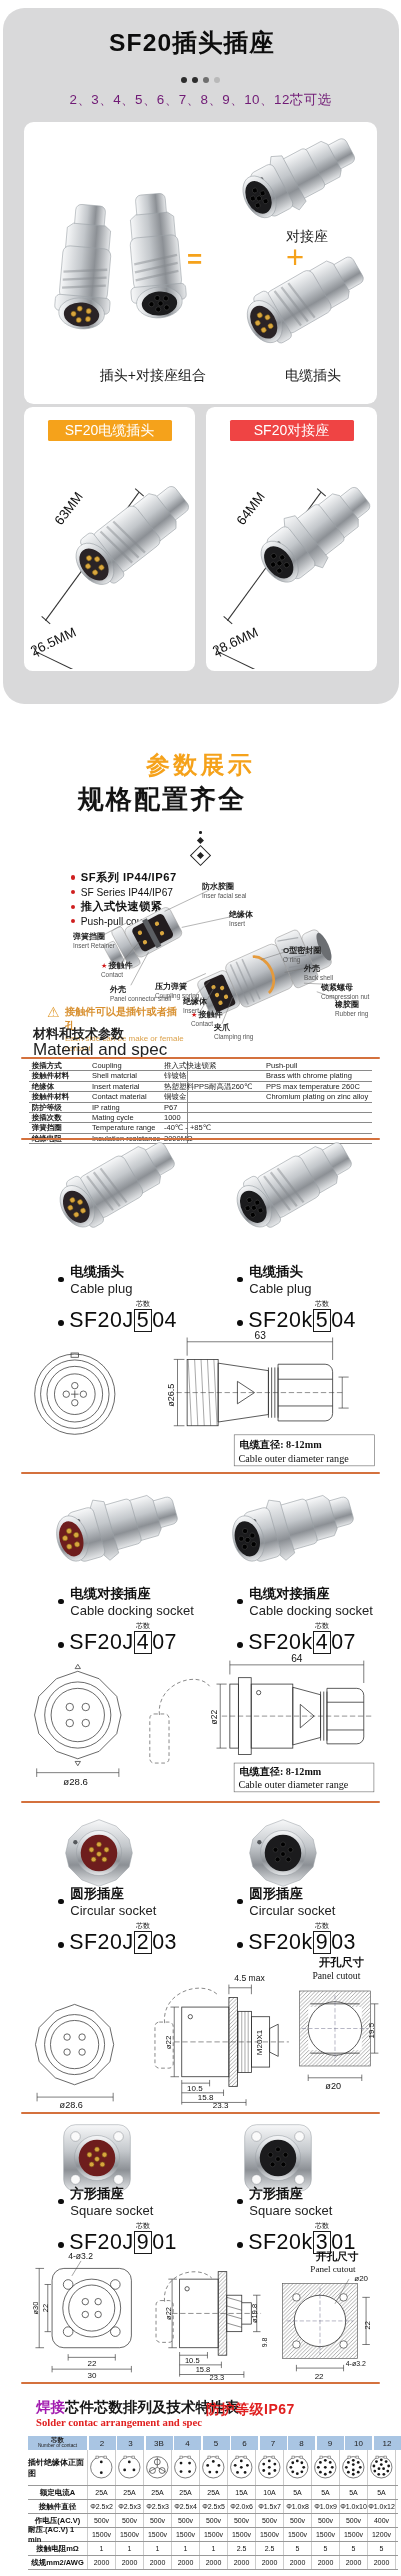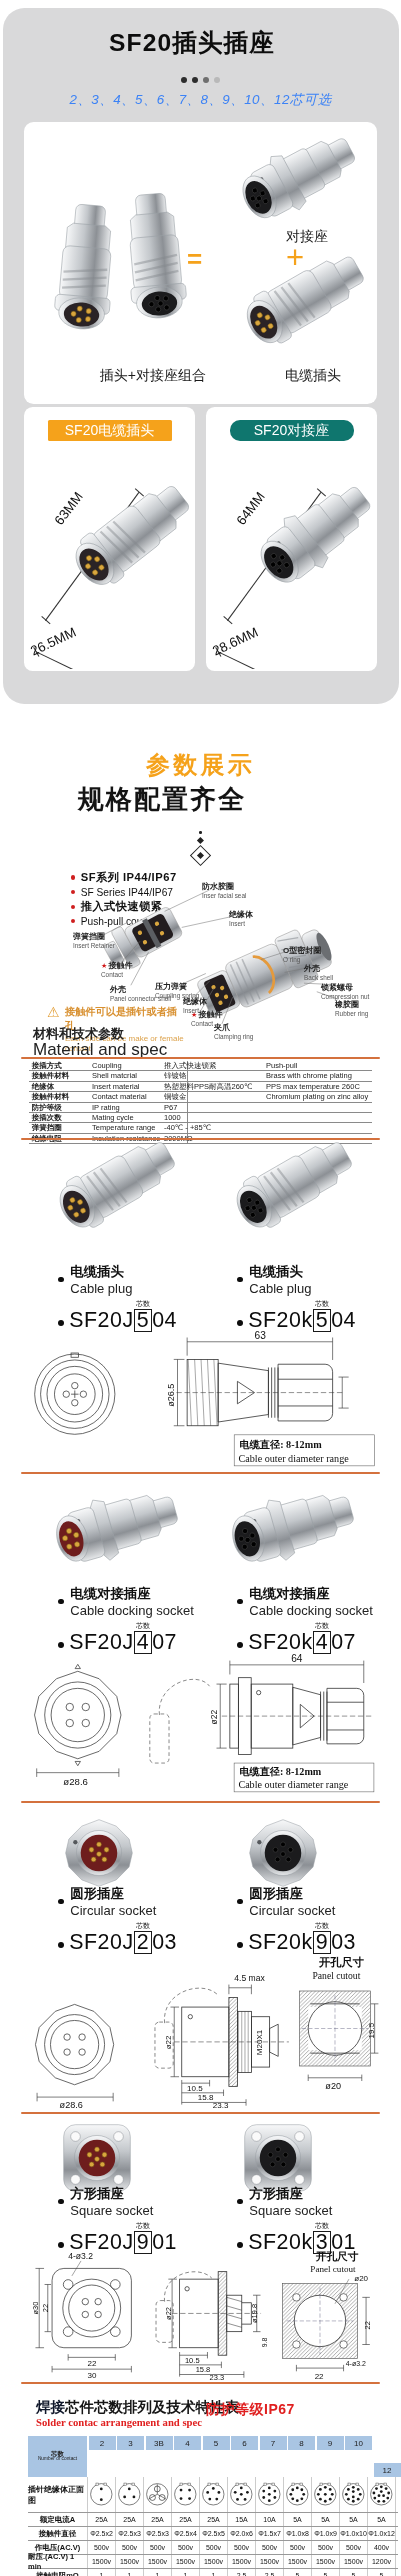--- a/index.html
+++ b/index.html
@@ -4,21 +4,21 @@
 <style>
   html,body{margin:0;padding:0;background:#fff;}
   body{font-family:"Liberation Sans","DejaVu Sans",sans-serif;color:#111;}
   #page{position:relative;width:401px;height:2576px;background:#fff;overflow:hidden;margin:0 auto;}
   .abs{position:absolute;}
   .ctr{text-align:center;}
   .graywrap{position:absolute;left:2.7px;top:7.5px;width:396px;height:696px;background:#d9d9da;border-radius:21.4px;}
   .card{position:absolute;background:#fff;border-radius:9.6px;}
   .pagetitle{font-size:24.6px;font-weight:700;letter-spacing:1.1px;color:#0d0d0d;}
   .dots span{display:inline-block;width:5.9px;height:5.9px;border-radius:50%;margin:0 2.7px;}
-  .subtitle{font-size:13.4px;color:#3b82f6;letter-spacing:0.5px;font-style:italic;}
+  .subtitle{font-size:13.4px;color:#701a75;letter-spacing:0.5px;}
   .badge{position:absolute;left:50%;transform:translateX(-50%);top:13px;width:124px;height:21.4px;line-height:21.4px;text-align:center;color:#fff;font-size:14px;border-radius:1.6px;}
   .heroLabel{font-size:14px;color:#1a1a1a;}
   .op{font-weight:700;}
   .h-orange{font-size:24px;font-weight:700;letter-spacing:3.2px;}
   .h-black{font-size:26px;font-weight:700;letter-spacing:2.1px;color:#141414;}
   .orn{display:flex;flex-direction:column;align-items:center;}
   .orn .d0{width:2.7px;height:2.7px;background:#222;border-radius:50%;}
   .orn .d1{width:4.8px;height:4.8px;background:#222;transform:rotate(45deg);margin-top:4.3px;}
   .orn .d2{width:13px;height:13px;border:1.1px solid #222;transform:rotate(45deg);margin-top:5.4px;display:flex;align-items:center;justify-content:center;}
   .orn .d2 i{display:block;width:5.9px;height:5.9px;background:#222;}
@@ -215,21 +215,21 @@
     <circle cx="40" cy="56" r="4.5" fill="#d9a63e" stroke="#7a5c15"></circle>
     <circle cx="30" cy="66" r="4.5" fill="#d9a63e" stroke="#7a5c15"></circle>
     <circle cx="50" cy="66" r="4.5" fill="#d9a63e" stroke="#7a5c15"></circle>
     <circle cx="33" cy="82" r="4.5" fill="#d9a63e" stroke="#7a5c15"></circle>
     <circle cx="47" cy="82" r="4.5" fill="#d9a63e" stroke="#7a5c15"></circle>
     </svg></div>
     <span class="abs" style="left:26px;top:94px;font-size:13.4px;transform:rotate(-53deg);display:inline-block;">63MM</span>
     <span class="abs" style="left:5.4px;top:227px;font-size:13.4px;transform:rotate(-25deg);display:inline-block;">26.5MM</span>
   </div>
   <div class="card" style="left:206px;top:407px;width:171px;height:264px;border-radius:8.6px;">
-    <div class="badge" style="background:#0f766e;border-radius:10px;">SF20对接座</div>
+    <div class="badge" style="background:#ef4444;">SF20对接座</div>
     <svg class="abs" style="left:0;top:37px;" width="171" height="225" viewBox="0 0 320 420">
       <line x1="40" y1="330" x2="215" y2="90" stroke="#333" stroke-width="2"></line>
       <line x1="33" y1="322" x2="49" y2="336" stroke="#333" stroke-width="2"></line>
       <line x1="208" y1="83" x2="224" y2="97" stroke="#333" stroke-width="2"></line>
       <line x1="22" y1="388" x2="130" y2="440" stroke="#333" stroke-width="2"></line>
       <line x1="18" y1="380" x2="28" y2="397" stroke="#333" stroke-width="2"></line>
       <line x1="124" y1="432" x2="134" y2="449" stroke="#333" stroke-width="2"></line>
     </svg>
     <div class="abs photo" style="left:37px;top:86px;width:139px;height:86px;transform:rotate(-38deg);"><svg width="100%" height="100%" viewBox="0 0 240 140">
           <defs>
@@ -979,42 +979,42 @@
         <line x1="514" y1="218" x2="514" y2="230"></line>
         <line x1="602" y1="218" x2="602" y2="230"></line>
     </g>
     <text x="640" y="140" font-size="14" fill="#111" transform="rotate(-90 648 136)" text-anchor="middle">22</text>
     <text x="548" y="244" font-size="15" fill="#111">22</text>
     <text x="606" y="220" font-size="13" fill="#111">4-ø3.2</text>
   </svg>
   <div class="rule" style="top:2382px;"></div>
 
   <div class="abs redttl-zh" style="left:36px;top:2398px;">
-    <span style="color:#0f172a;">焊接</span><span style="color:#161616;">芯件芯数排列及技术特性表</span>
+    <span style="color:#a21caf;">焊接</span><span style="color:#161616;">芯件芯数排列及技术特性表</span>
   </div>
   <div class="abs redttl-en" style="left:36px;top:2416px;">Solder contac arrangement and spec</div>
   <div class="abs ipttl" style="left:206px;top:2401px;">防护等级IP67</div>
 
   <div class="stable" id="stable">
       <div class="srow shead">
   <div class="cell lc lab">
           <span class="z">芯数</span>
           <span class="e">Number of contact</span>
         </div>
   <div class="cell dc" style="height:14px;">2</div>
         <div class="cell dc" style="height:14px;">3</div>
         <div class="cell dc" style="height:14px;">3B</div>
         <div class="cell dc" style="height:14px;">4</div>
         <div class="cell dc" style="height:14px;">5</div>
         <div class="cell dc" style="height:14px;">6</div>
         <div class="cell dc" style="height:14px;">7</div>
         <div class="cell dc" style="height:14px;">8</div>
         <div class="cell dc" style="height:14px;">9</div>
         <div class="cell dc" style="height:14px;">10</div>
-        <div class="cell dc" style="height:14px;margin-top:27px;">12</div>
+        <div class="cell dc" style="height:14px;">12</div>
 </div>
       <div class="sbody">
         <div class="srow" style="height:35px;">
   <div class="cell lc">插针绝缘体正面图</div>
   <div class="cell dc">
             <svg width="24.6" height="24.6" viewBox="0 0 46 46">
     <circle cx="23" cy="23" r="20" fill="none" stroke="#555" stroke-width="1.4"></circle>
               <rect x="13" y="2" width="5" height="4" fill="#fff" stroke="#555" stroke-width="1"></rect>
               <rect x="28" y="2" width="5" height="4" fill="#fff" stroke="#555" stroke-width="1"></rect>
     <circle cx="23.0" cy="13.0" r="2.6" fill="#1a1a1a"></circle>

